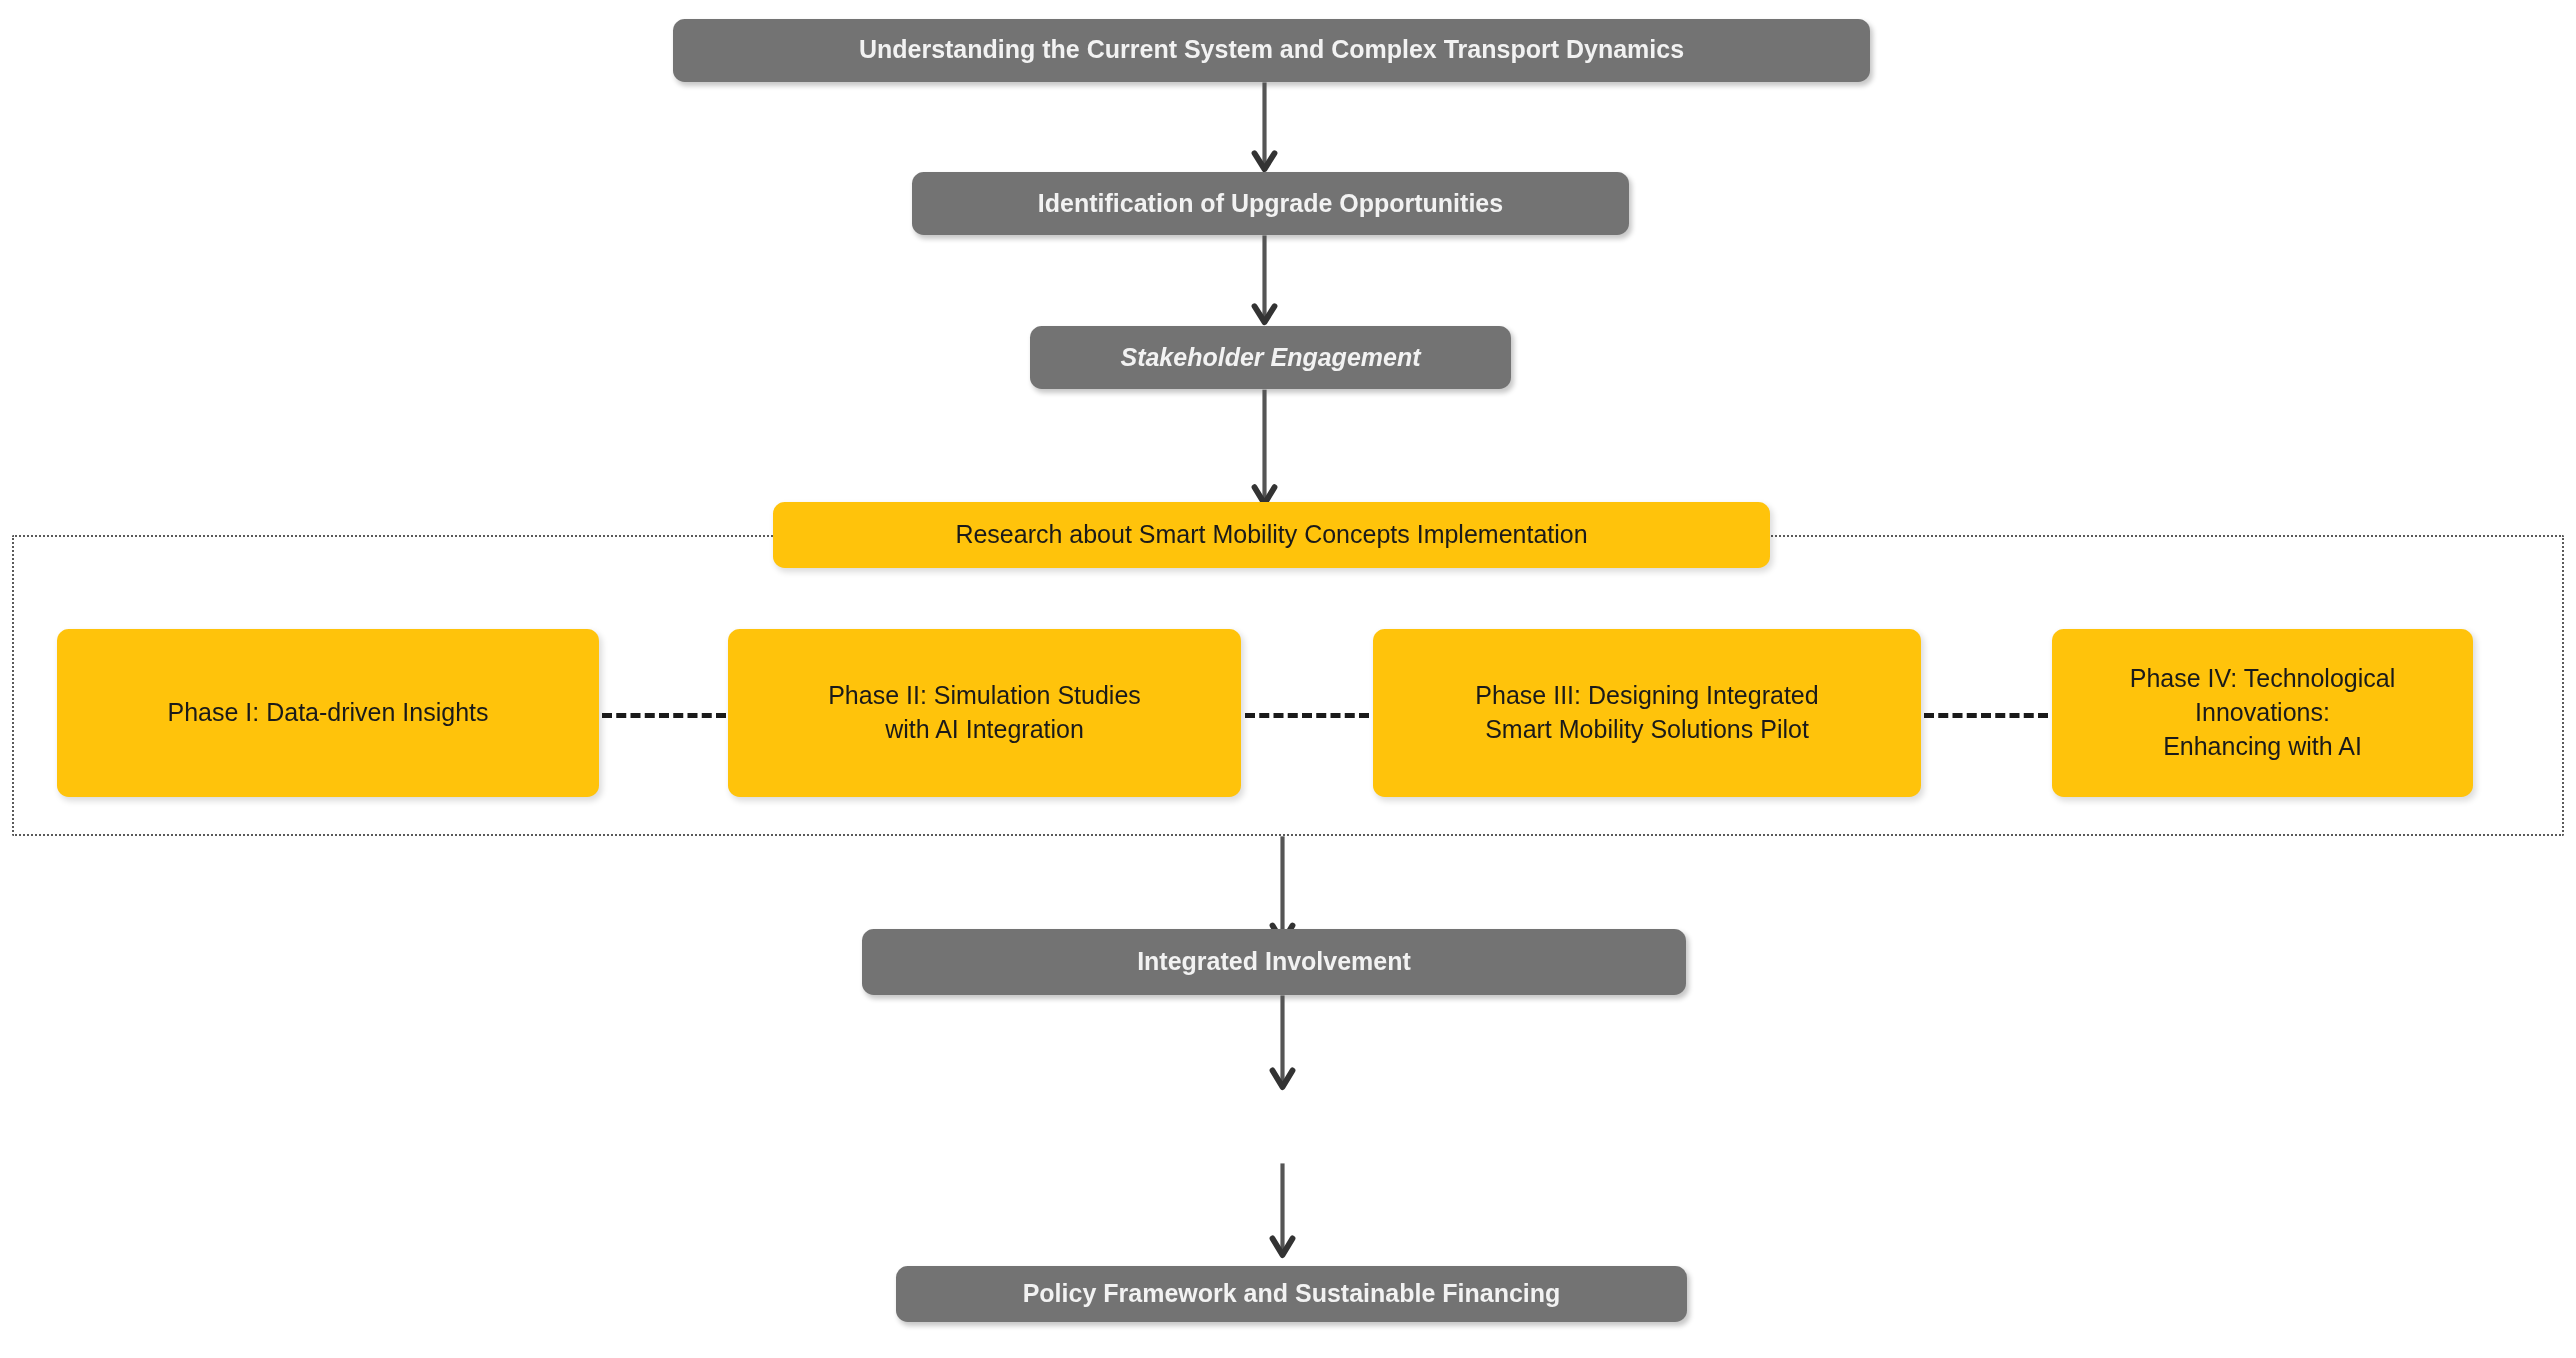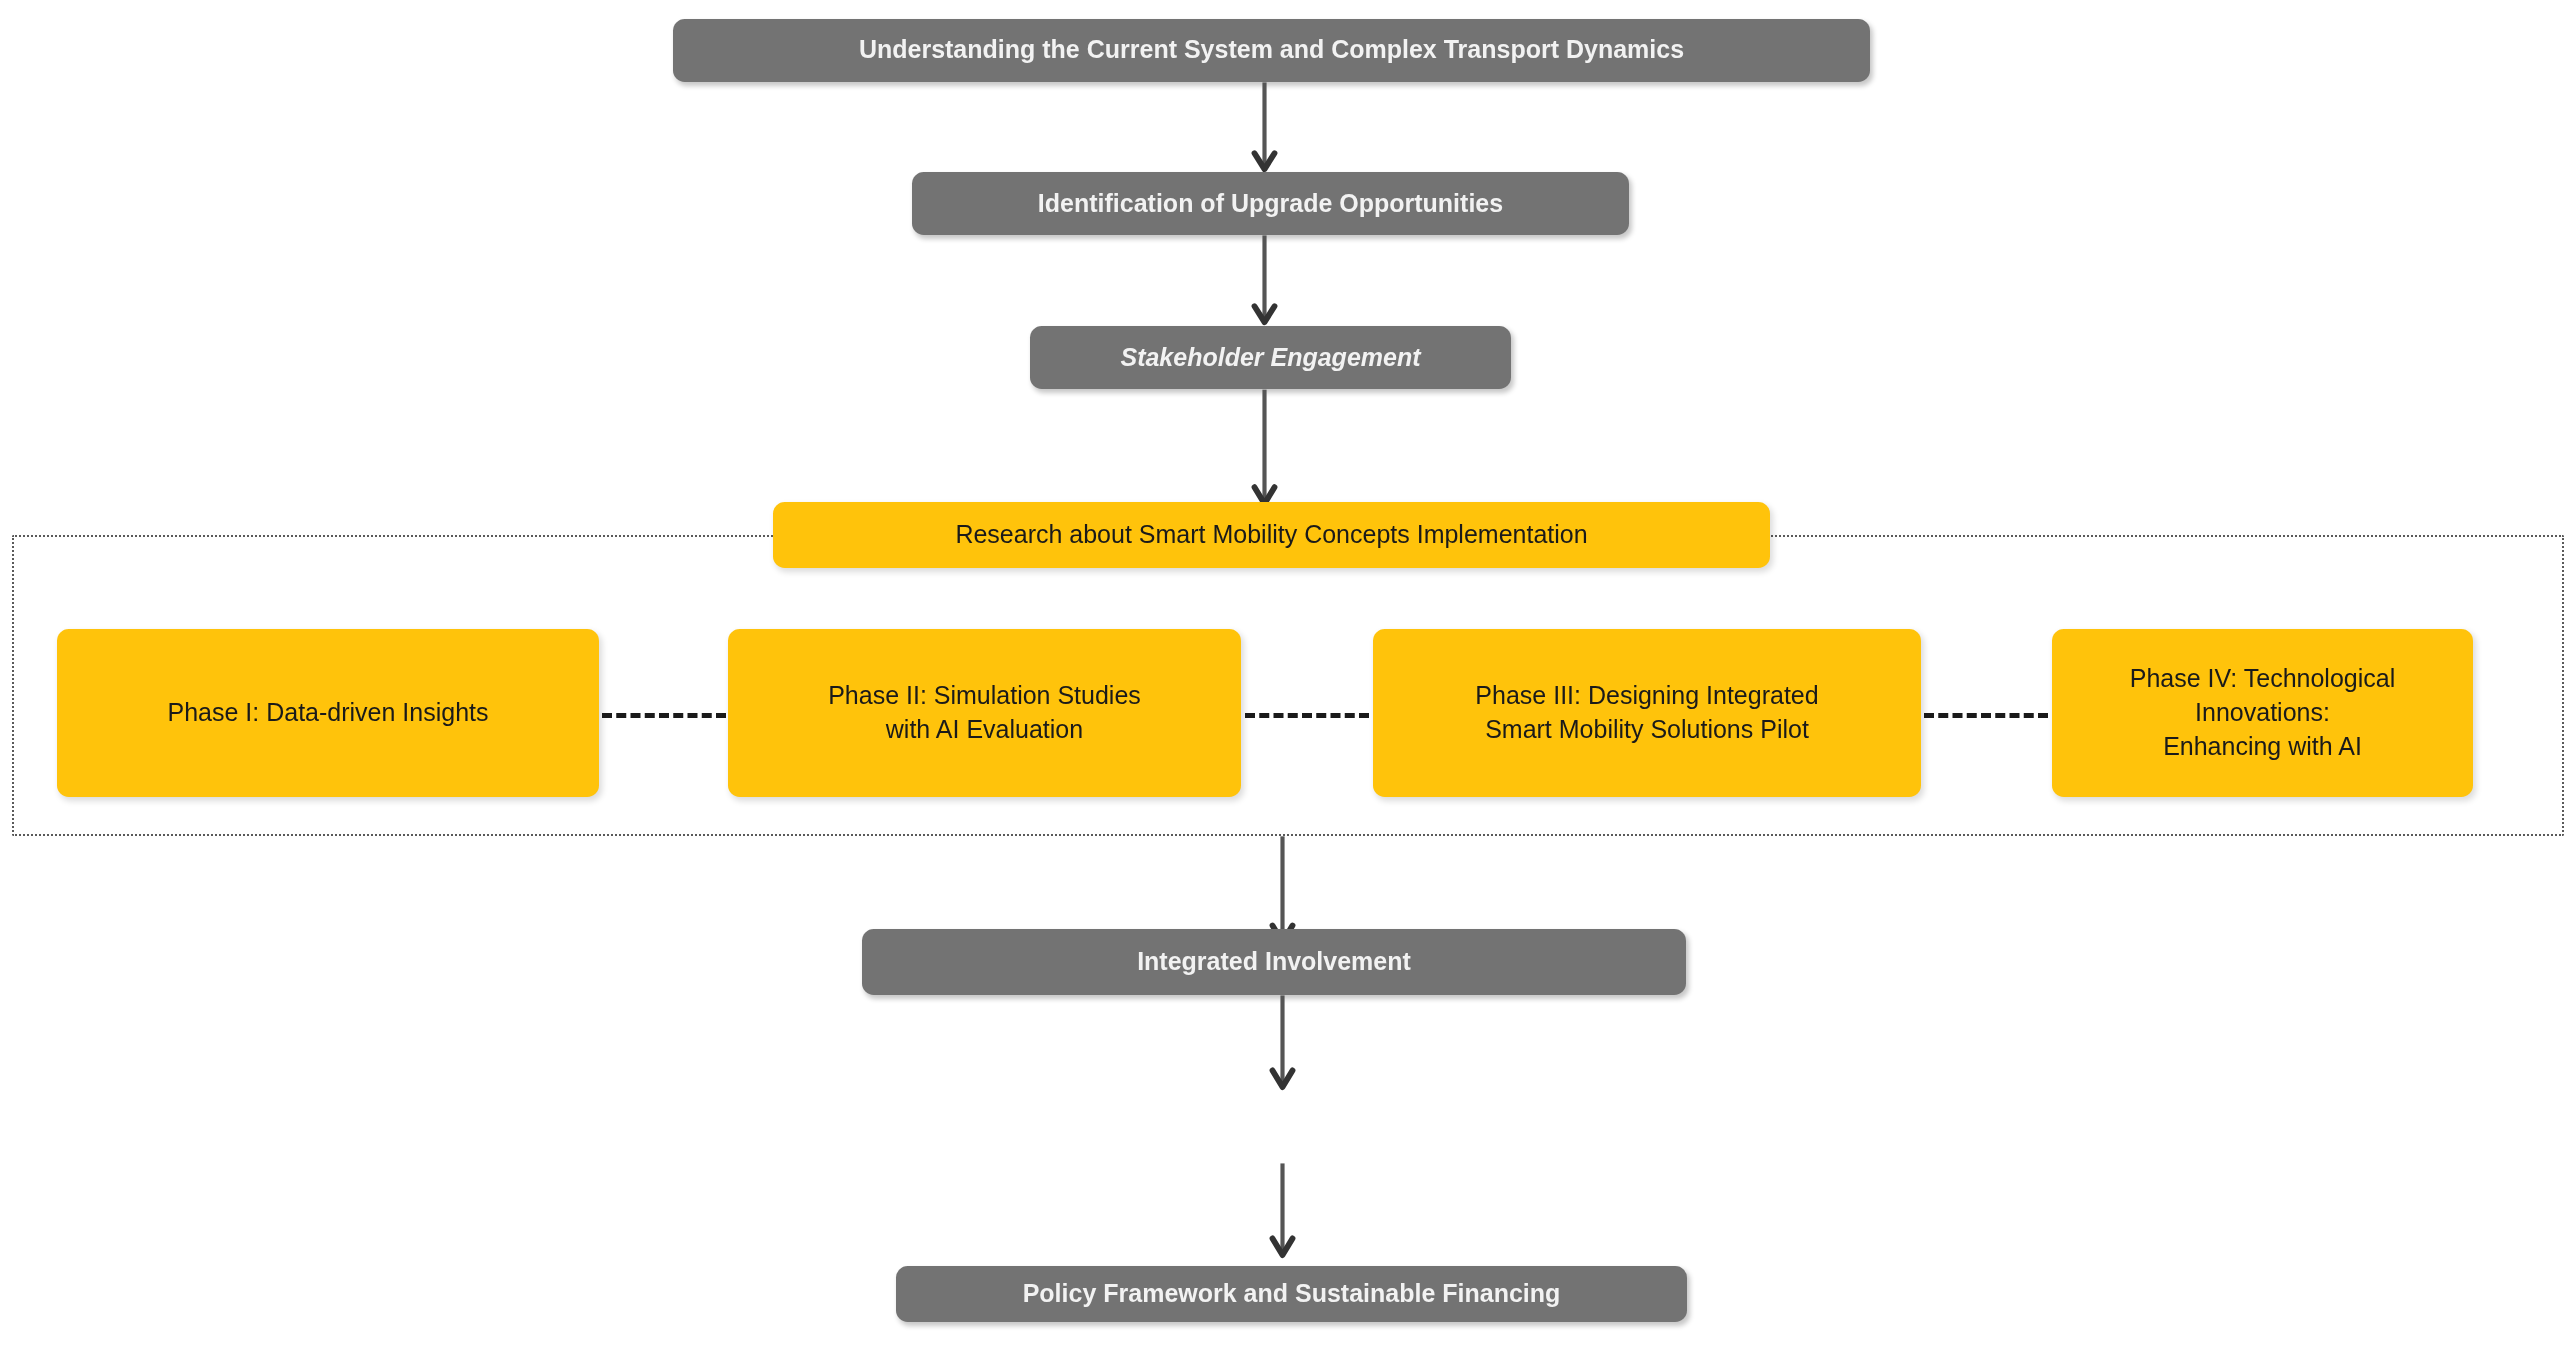--- a/index.html
+++ b/index.html
@@ -101,21 +101,21 @@
 
   <div class="phase-container" style="left:11.8px; top:535px; width:2552px; height:301px;"></div>
 
   <div class="node accent" style="left:57px; top:629px; width:542px; height:168px;">Phase I: Data-driven Insights</div>
 
   <div class="node accent" style="left:773px; top:502px; width:997px; height:66px;">Research about Smart Mobility Concepts Implementation</div>
 
   <div class="dash-link" style="left:602px; top:713px; width:124px;"></div>
 
   <div class="node accent" style="left:728px; top:629px; width:513px; height:168px;">Phase II: Simulation Studies
-with AI Evaluation</div>
+with AI Integration</div>
 
   <div class="dash-link" style="left:1245px; top:713px; width:124px;"></div>
 
   <div class="node accent" style="left:1373px; top:629px; width:548px; height:168px;">Phase III: Designing Integrated
 Smart Mobility Solutions Pilot</div>
 
   <div class="dash-link" style="left:1924px; top:713px; width:124px;"></div>
 
   <div class="node accent" style="left:2052px; top:629px; width:421px; height:168px;">Phase IV: Technological
 Innovations:

